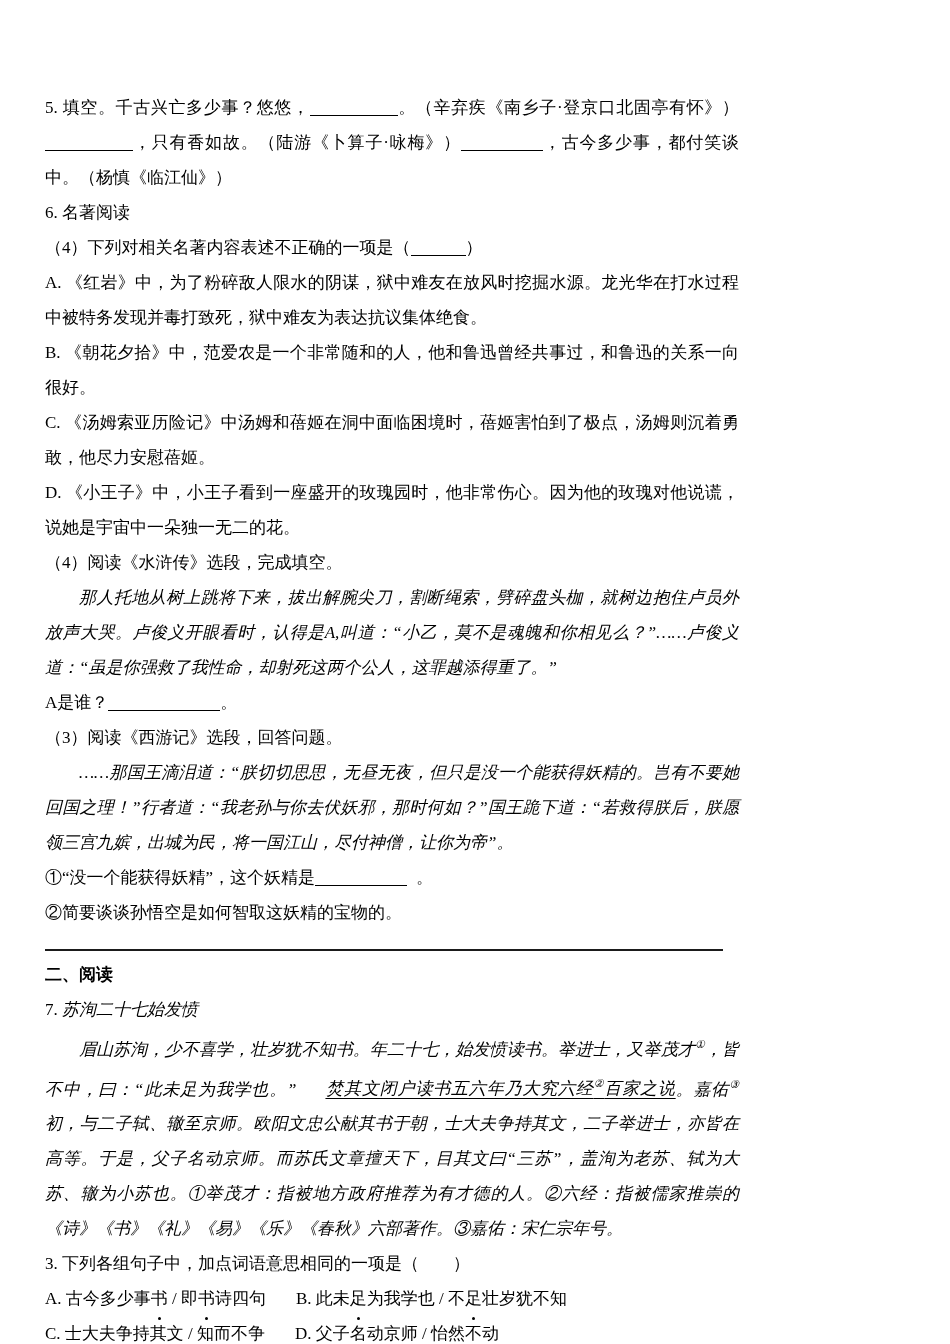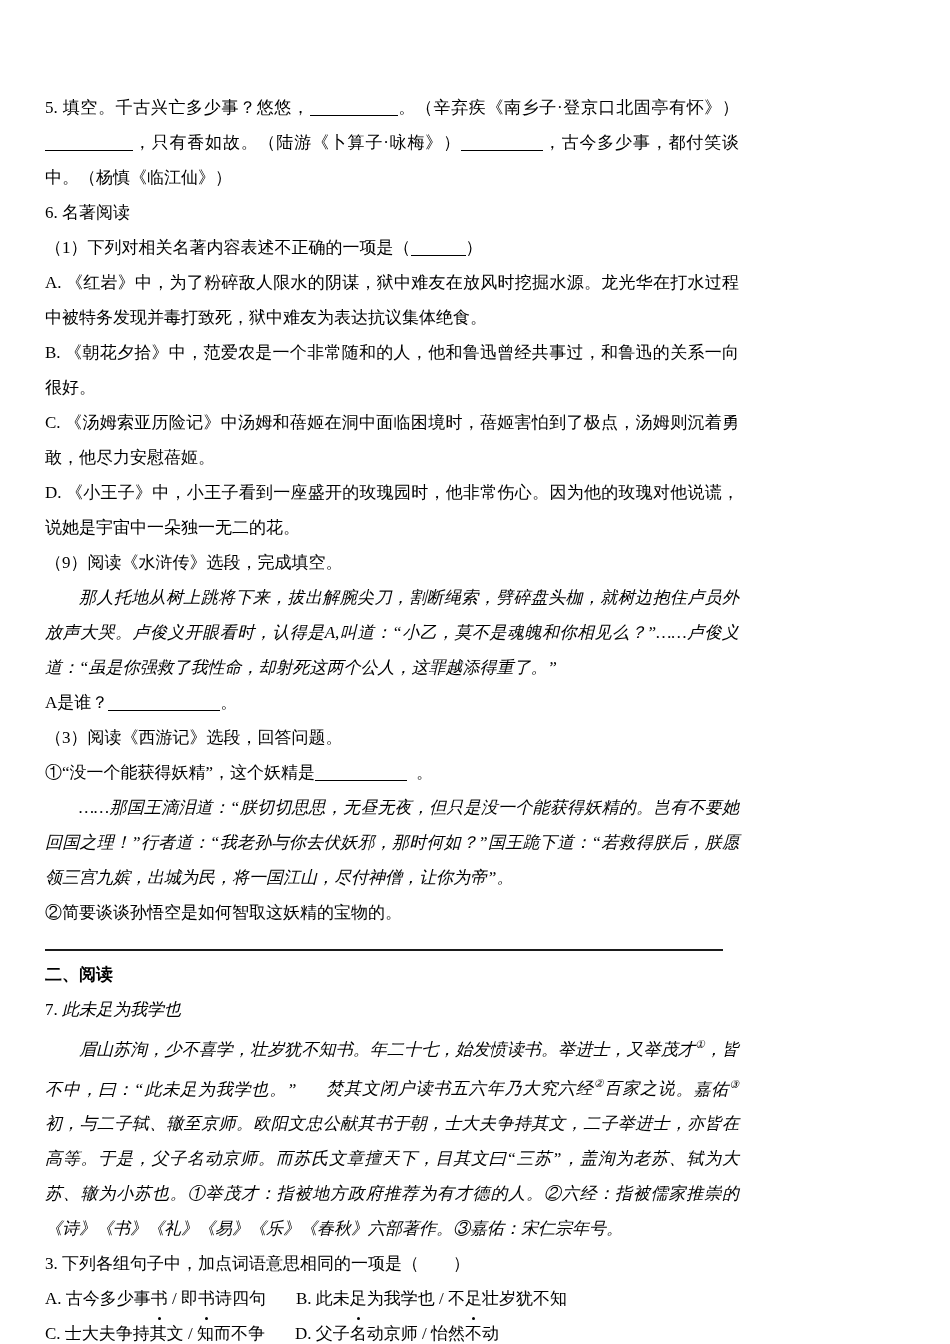--- a/index.html
+++ b/index.html
@@ -10,57 +10,57 @@
     font-family:"Liberation Serif","DejaVu Serif",serif;
     font-size:17px;
   }
   p.para{margin:0;line-height:35px;text-align:justify;}
   .indent{text-indent:2em;}
   .kai{font-style:italic;}
   .bold{font-weight:bold;}
   .bl{display:inline-block;border-bottom:1px solid #000;height:1.05em;vertical-align:-3px;}
   .w88{width:88px;} .w82{width:82px;} .w55{width:55px;} .w112{width:112px;} .w92{width:92px;margin-right:9px;}
   .sp{font-size:11px;vertical-align:super;letter-spacing:0;}
-  .ul{text-underline-offset:4px;margin-left:29px;}
+  .ul{text-decoration:underline;text-underline-offset:4px;margin-left:29px;}
   .ed{display:inline-block;position:relative;}
   .ed::after{content:"";position:absolute;left:50%;margin-left:-1.5px;bottom:-4px;width:3px;height:3px;border-radius:50%;background:#000;}
   .pairgap{display:inline-block;width:30px;}
   .divider{border:none;border-top:2px solid #1b1b1b;width:678px;margin:19px 0 6px 0;}
   .hline{line-height:27px;}
 </style>
 </head>
 <body>
 
 <div class="page">
 
   <p class="para"><span>5. </span><span>填空。千古兴亡多少事？悠悠，</span><span class="bl w88"></span><span>。（辛弃疾《南乡子·登京口北固亭有怀》）</span><span class="bl w88"></span><span>，只有香如故。（陆游《卜算子·咏梅》）</span><span class="bl w82"></span><span>，古今多少事，都付笑谈中。（杨慎《临江仙》）</span></p>
 
   <p class="para"><span>6. </span><span>名著阅读</span></p>
 
-  <p class="para"><span>（1）下列对相关名著内容表述不正确的一项是（</span><span class="bl w55"></span><span>）</span></p>
+  <p class="para"><span>（4）下列对相关名著内容表述不正确的一项是（</span><span class="bl w55"></span><span>）</span></p>
 
   <p class="para">A. 《红岩》中，为了粉碎敌人限水的阴谋，狱中难友在放风时挖掘水源。龙光华在打水过程中被特务发现并毒打致死，狱中难友为表达抗议集体绝食。</p>
   <p class="para">B. 《朝花夕拾》中，范爱农是一个非常随和的人，他和鲁迅曾经共事过，和鲁迅的关系一向很好。</p>
   <p class="para">C. 《汤姆索亚历险记》中汤姆和蓓姬在洞中面临困境时，蓓姬害怕到了极点，汤姆则沉着勇敢，他尽力安慰蓓姬。</p>
   <p class="para">D. 《小王子》中，小王子看到一座盛开的玫瑰园时，他非常伤心。因为他的玫瑰对他说谎，说她是宇宙中一朵独一无二的花。</p>
 
-  <p class="para">（9）阅读《水浒传》选段，完成填空。</p>
+  <p class="para">（4）阅读《水浒传》选段，完成填空。</p>
   <p class="para indent kai">那人托地从树上跳将下来，拔出解腕尖刀，割断绳索，劈碎盘头枷，就树边抱住卢员外放声大哭。卢俊义开眼看时，认得是A,叫道：“小乙，莫不是魂魄和你相见么？”……卢俊义道：“虽是你强救了我性命，却射死这两个公人，这罪越添得重了。”</p>
   <p class="para"><span>A是谁？</span><span class="bl w112"></span><span>。</span></p>
 
   <p class="para">（3）阅读《西游记》选段，回答问题。</p>
+  <p class="para indent kai">……那国王滴泪道：“朕切切思思，无昼无夜，但只是没一个能获得妖精的。岂有不要她回国之理！”行者道：“我老孙与你去伏妖邪，那时何如？”国王跪下道：“若救得朕后，朕愿领三宫九嫔，出城为民，将一国江山，尽付神僧，让你为帝”。</p>
   <p class="para"><span>①“没一个能获得妖精”，这个妖精是</span><span class="bl w92"></span><span>。</span></p>
-  <p class="para indent kai">……那国王滴泪道：“朕切切思思，无昼无夜，但只是没一个能获得妖精的。岂有不要她回国之理！”行者道：“我老孙与你去伏妖邪，那时何如？”国王跪下道：“若救得朕后，朕愿领三宫九嫔，出城为民，将一国江山，尽付神僧，让你为帝”。</p>
   <p class="para">②简要谈谈孙悟空是如何智取这妖精的宝物的。</p>
 
   <hr class="divider">
 
   <p class="para hline bold">二、阅读</p>
 
-  <p class="para hline"><span>7. </span><span class="kai">此未足为我学也</span></p>
+  <p class="para hline"><span>7. </span><span class="kai">苏洵二十七始发愤</span></p>
 
   <p class="para indent kai"><span>眉山苏洵，少不喜学，壮岁犹不知书。年二十七，始发愤读书。举进士，又举茂才</span><span class="sp">①</span><span>，皆不中，曰：“此未足为我学也。”</span><span class="ul"><span>焚其文闭户读书五六年乃大究六经</span><span class="sp">②</span><span>百家之说</span></span><span>。嘉佑</span><span class="sp">③</span><span>初，与二子轼、辙至京师。欧阳文忠公献其书于朝，士大夫争持其文，二子举进士，亦皆在高等。于是，父子名动京师。而苏氏文章擅天下，目其文曰“三苏”，盖洵为老苏、轼为大苏、辙为小苏也。①举茂才：指被地方政府推荐为有才德的人。②六经：指被儒家推崇的《诗》《书》《礼》《易》《乐》《春秋》六部著作。③嘉佑：宋仁宗年号。</span></p>
 
   <p class="para">3. 下列各组句子中，加点词语意思相同的一项是（　　）</p>
 
   <p class="para"><span>A. 古今多少事</span><span class="ed">书</span><span> / 即</span><span class="ed">书</span><span>诗四句</span><span class="pairgap"></span><span>B. 此未</span><span class="ed">足</span><span>为我学也 / 不</span><span class="ed">足</span><span>壮岁犹不知</span></p>
 
   <p class="para"><span>C. 士大夫</span><span class="ed">争</span><span>持其文 / 知而不</span><span class="ed">争</span><span class="pairgap"></span><span>D. 父子名</span><span class="ed">动</span><span>京师 / 怡然不</span><span class="ed">动</span></p>
 
   <p class="para">2. 请用三条“ ／ ”给文中画线的句子断句。</p>

